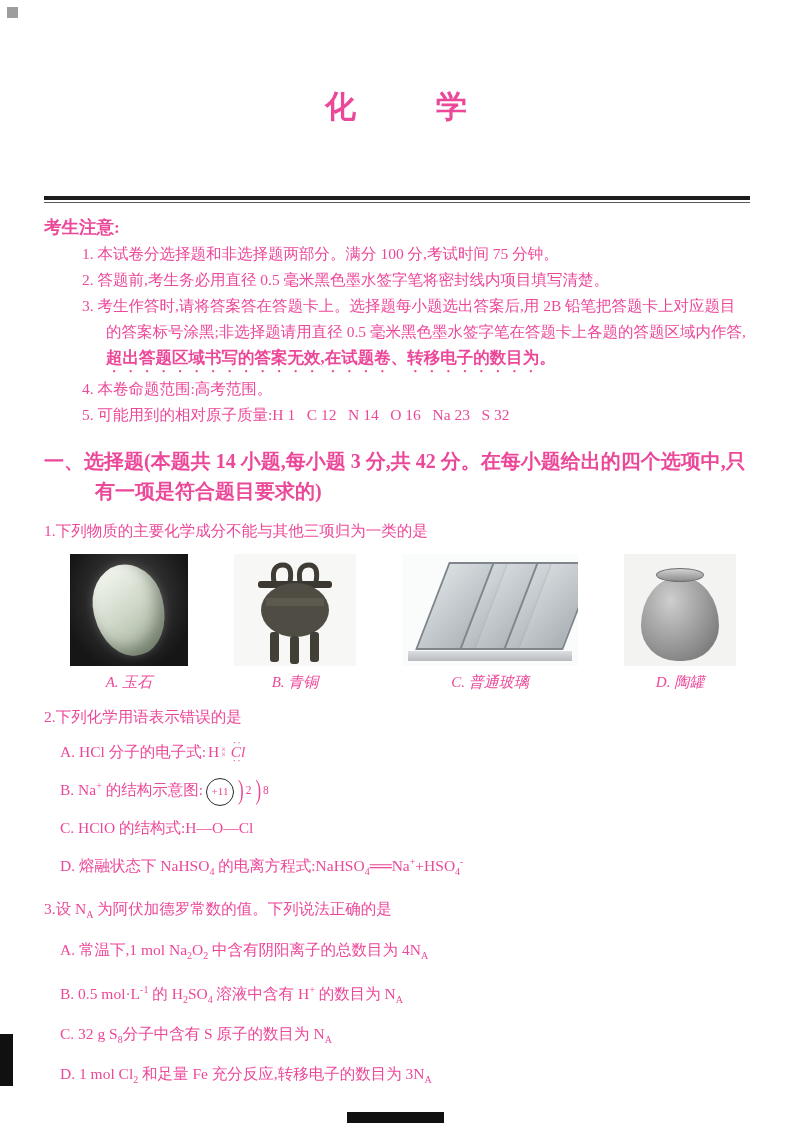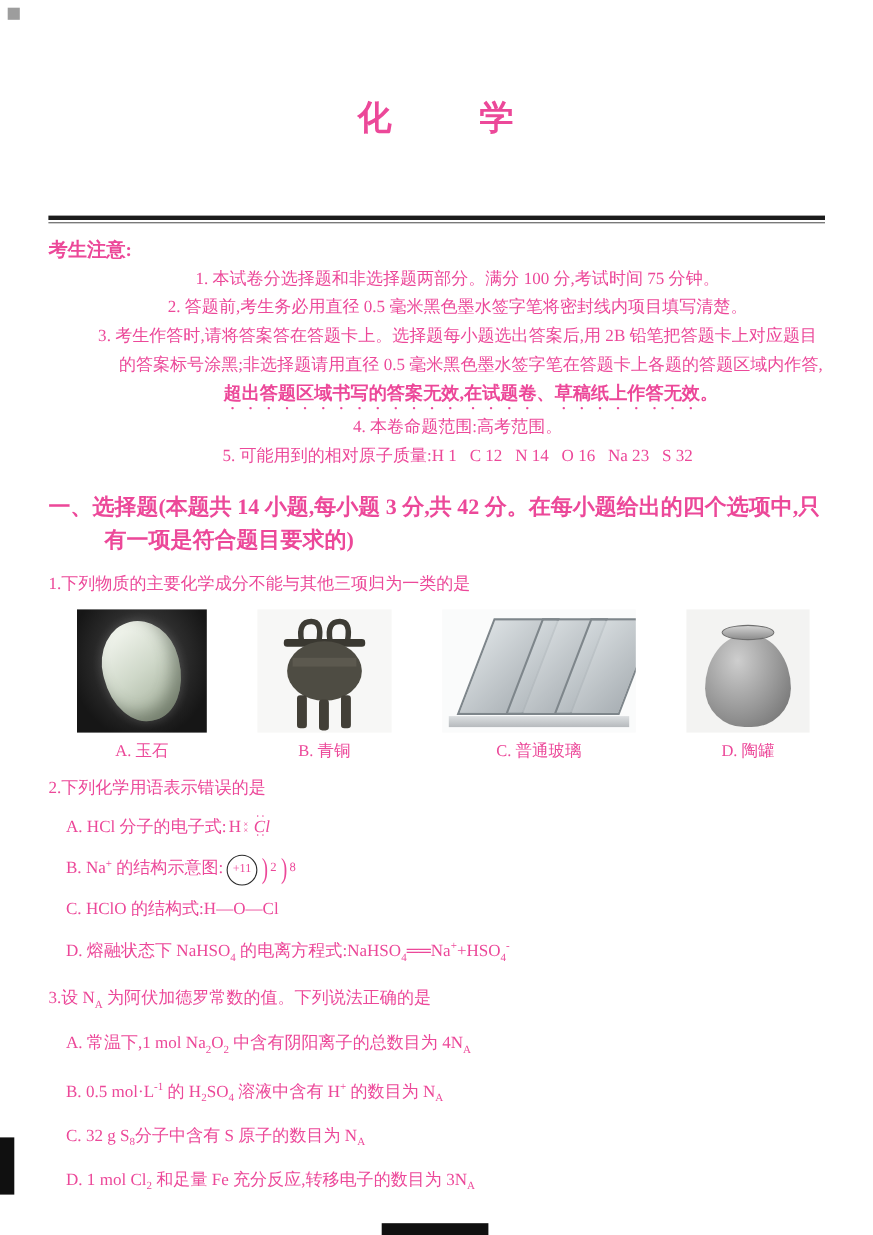--- a/index.html
+++ b/index.html
@@ -7,38 +7,38 @@
         font-family:"Liberation Serif","DejaVu Serif",serif;color:#ec4899;overflow:hidden;}
   .content{padding:0 44px;}
 
   .title{margin:86px 0 0;text-align:center;font-size:31px;font-weight:700;white-space:pre;letter-spacing:2px;}
 
   .rule{margin-top:68px;border-top:4px solid #1c1c1c;}
   .rule-thin{margin-top:2px;border-top:1px solid #5a5a5a;}
 
   .notice-head{margin-top:12px;font-size:17.5px;font-weight:700;}
   .notice-list{margin:2px 0 0 38px;font-size:15.5px;line-height:26px;}
-  .nitem{padding-left:1.55em;text-indent:-1.55em;text-align:center;}
+  .nitem{padding-left:1.55em;text-indent:-1.55em;}
   .emph{font-weight:700;font-size:16.5px;
         text-emphasis-style:dot;text-emphasis-position:under right;
         -webkit-text-emphasis-style:dot;-webkit-text-emphasis-position:under;}
   .masses{white-space:pre-wrap;}
 
   .sect{margin-top:18px;font-size:20px;font-weight:700;line-height:30px;padding-left:2.55em;text-indent:-2.55em;}
 
   .question{margin-top:12px;font-size:15.5px;}
   .stem{line-height:26px;}
   .opts{margin:4px 0 0 16px;}
   .opt{margin-top:9px;line-height:25px;}
   sub{font-size:10px;}
   sup{font-size:10px;}
 
   
   .figrow{display:flex;justify-content:space-between;align-items:flex-end;margin:10px 14px 0 26px;}
-  .fig{margin:0;text-align:center;}
+  .fig{margin:0;text-align:center;font-style:italic;}
   .figcap{margin-top:7px;font-size:15px;}
   .jade{width:118px;height:112px;background:radial-gradient(ellipse at 50% 40%,#4b4b4b,#161616 78%);
         display:flex;align-items:center;justify-content:center;}
   .jade-stone{width:70px;height:92px;border-radius:50% 50% 48% 48%/45% 45% 52% 52%;transform:rotate(-14deg);
         background:linear-gradient(155deg,#f4f7f0 8%,#cfd8c9 50%,#a3af9a 92%);
         box-shadow:0 0 10px rgba(255,255,255,.18), inset -6px -9px 14px rgba(55,65,50,.45);}
   .bronze-wrap{width:122px;height:112px;background:#f7f7f6;display:flex;align-items:flex-end;justify-content:center;}
   .glass-wrap{width:176px;height:112px;background:#fafbfb;position:relative;overflow:hidden;}
   .pane{position:absolute;top:8px;width:56px;height:84px;transform:skewX(-21deg);
         background:linear-gradient(120deg,rgba(212,218,221,.85),rgba(163,170,175,.92));
@@ -88,21 +88,21 @@
 
     <div class="rule">
       <div class="rule-thin"></div>
     </div>
 
     <div>
       <div class="notice-head">考生注意:</div>
       <div class="notice-list">
         <div class="nitem">1. 本试卷分选择题和非选择题两部分。满分 100 分,考试时间 75 分钟。</div>
         <div class="nitem">2. 答题前,考生务必用直径 0.5 毫米黑色墨水签字笔将密封线内项目填写清楚。</div>
-        <div class="nitem"><span>3. 考生作答时,请将答案答在答题卡上。选择题每小题选出答案后,用 2B 铅笔把答题卡上对应题目的答案标号涂黑;非选择题请用直径 0.5 毫米黑色墨水签字笔在答题卡上各题的答题区域内作答,</span><span class="emph">超出答题区域书写的答案无效,在试题卷、草稿纸上作答无效。</span></div>
+        <div class="nitem"><span>3. 考生作答时,请将答案答在答题卡上。选择题每小题选出答案后,用 2B 铅笔把答题卡上对应题目的答案标号涂黑;非选择题请用直径 0.5 毫米黑色墨水签字笔在答题卡上各题的答题区域内作答,</span><span class="emph">超出答题区域书写的答案无效,在试题卷、转移电子的数目为。</span></div>
         <div class="nitem">4. 本卷命题范围:高考范围。</div>
         <div class="nitem"><span>5. 可能用到的相对原子质量:</span><span class="masses">H 1   C 12   N 14   O 16   Na 23   S 32</span></div>
       </div>
     </div>
 
     <div class="sect">一、选择题(本题共 14 小题,每小题 3 分,共 42 分。在每小题给出的四个选项中,只有一项是符合题目要求的)</div>
 
     <div class="question">
       <div class="stem">1.下列物质的主要化学成分不能与其他三项归为一类的是</div>
       <div class="figrow">

